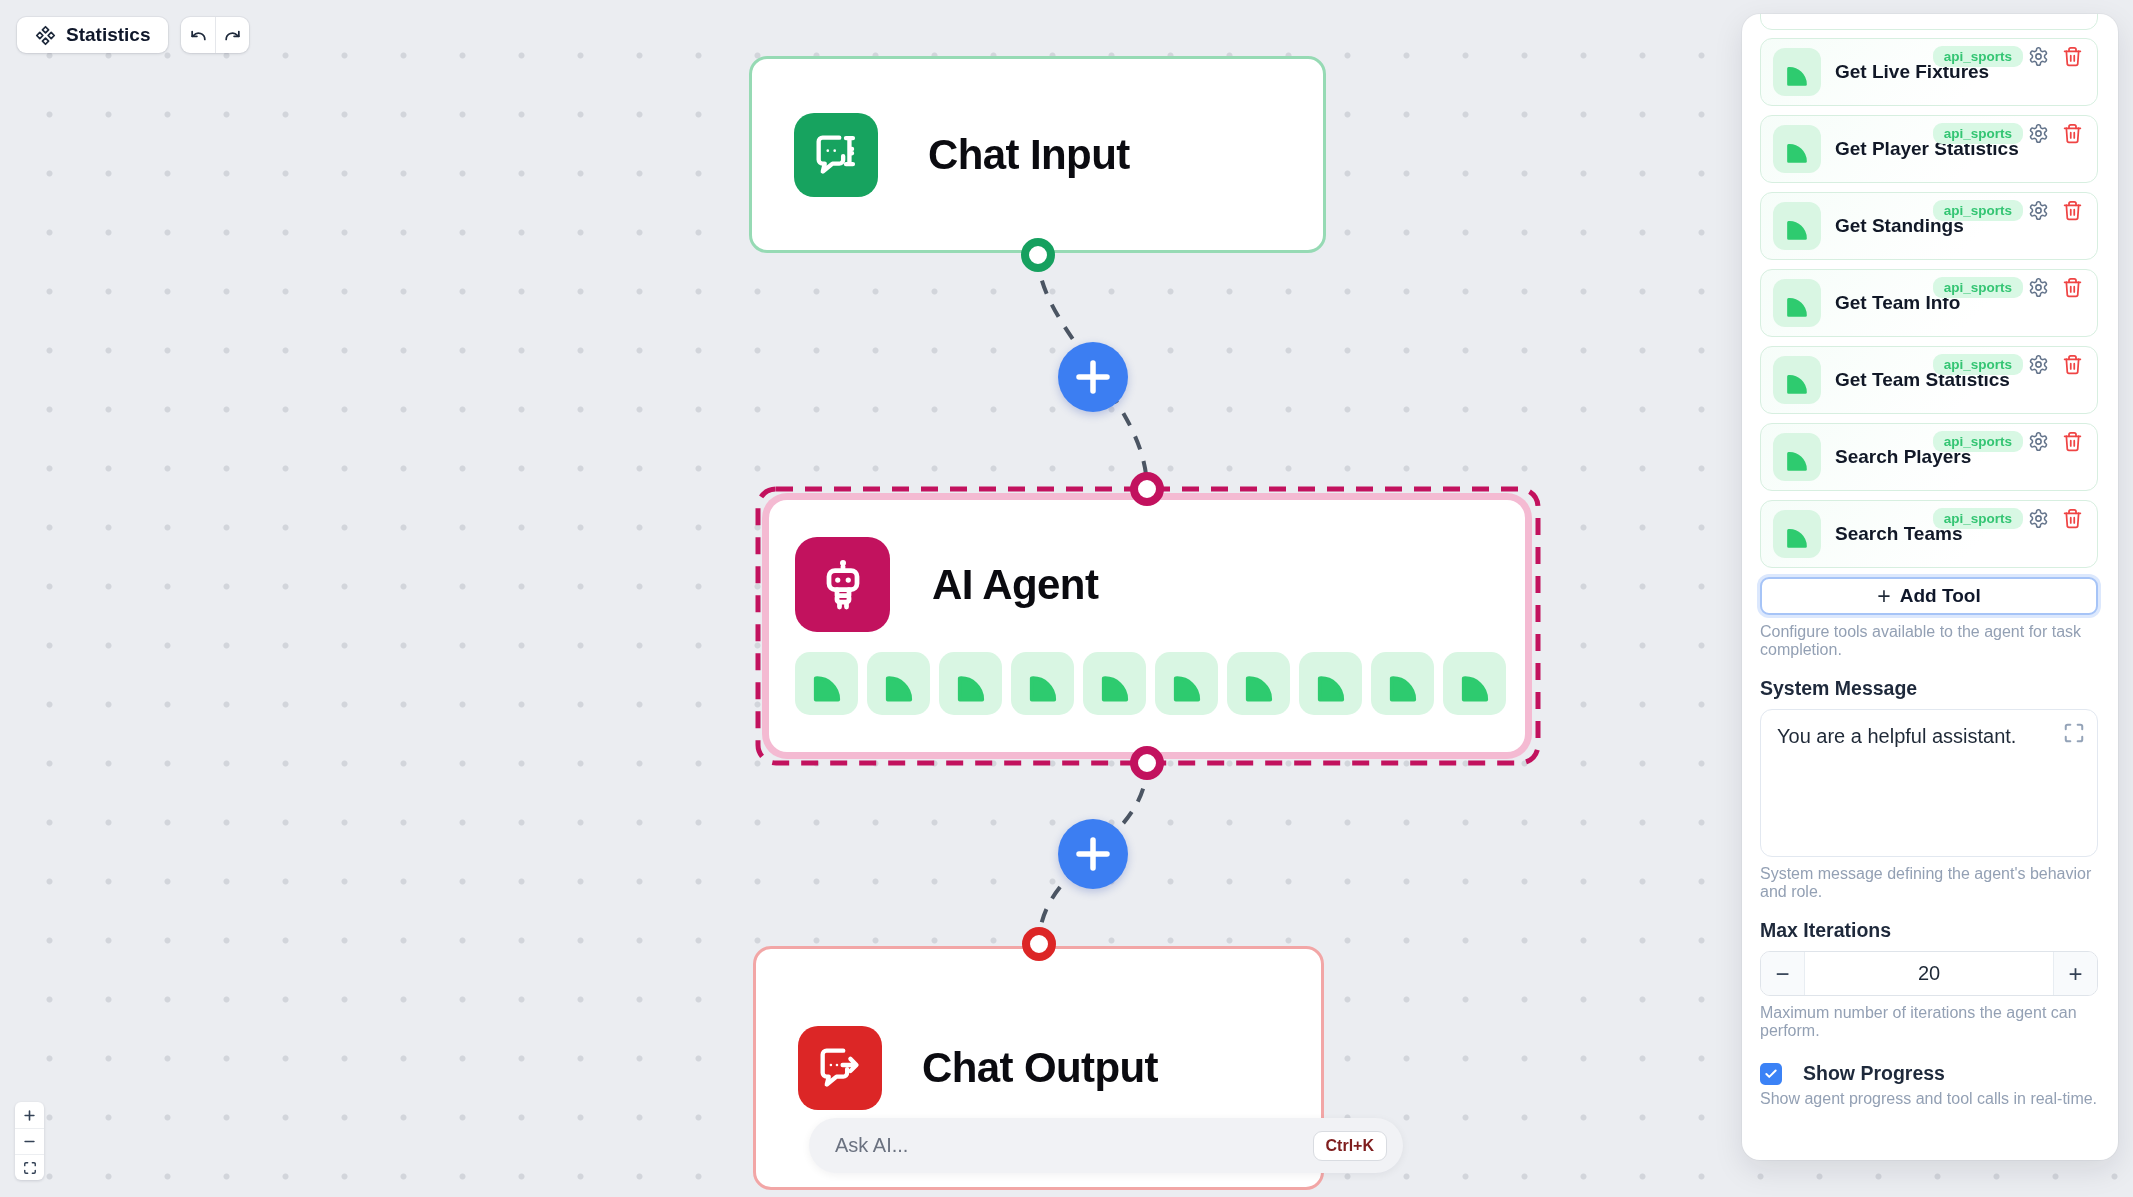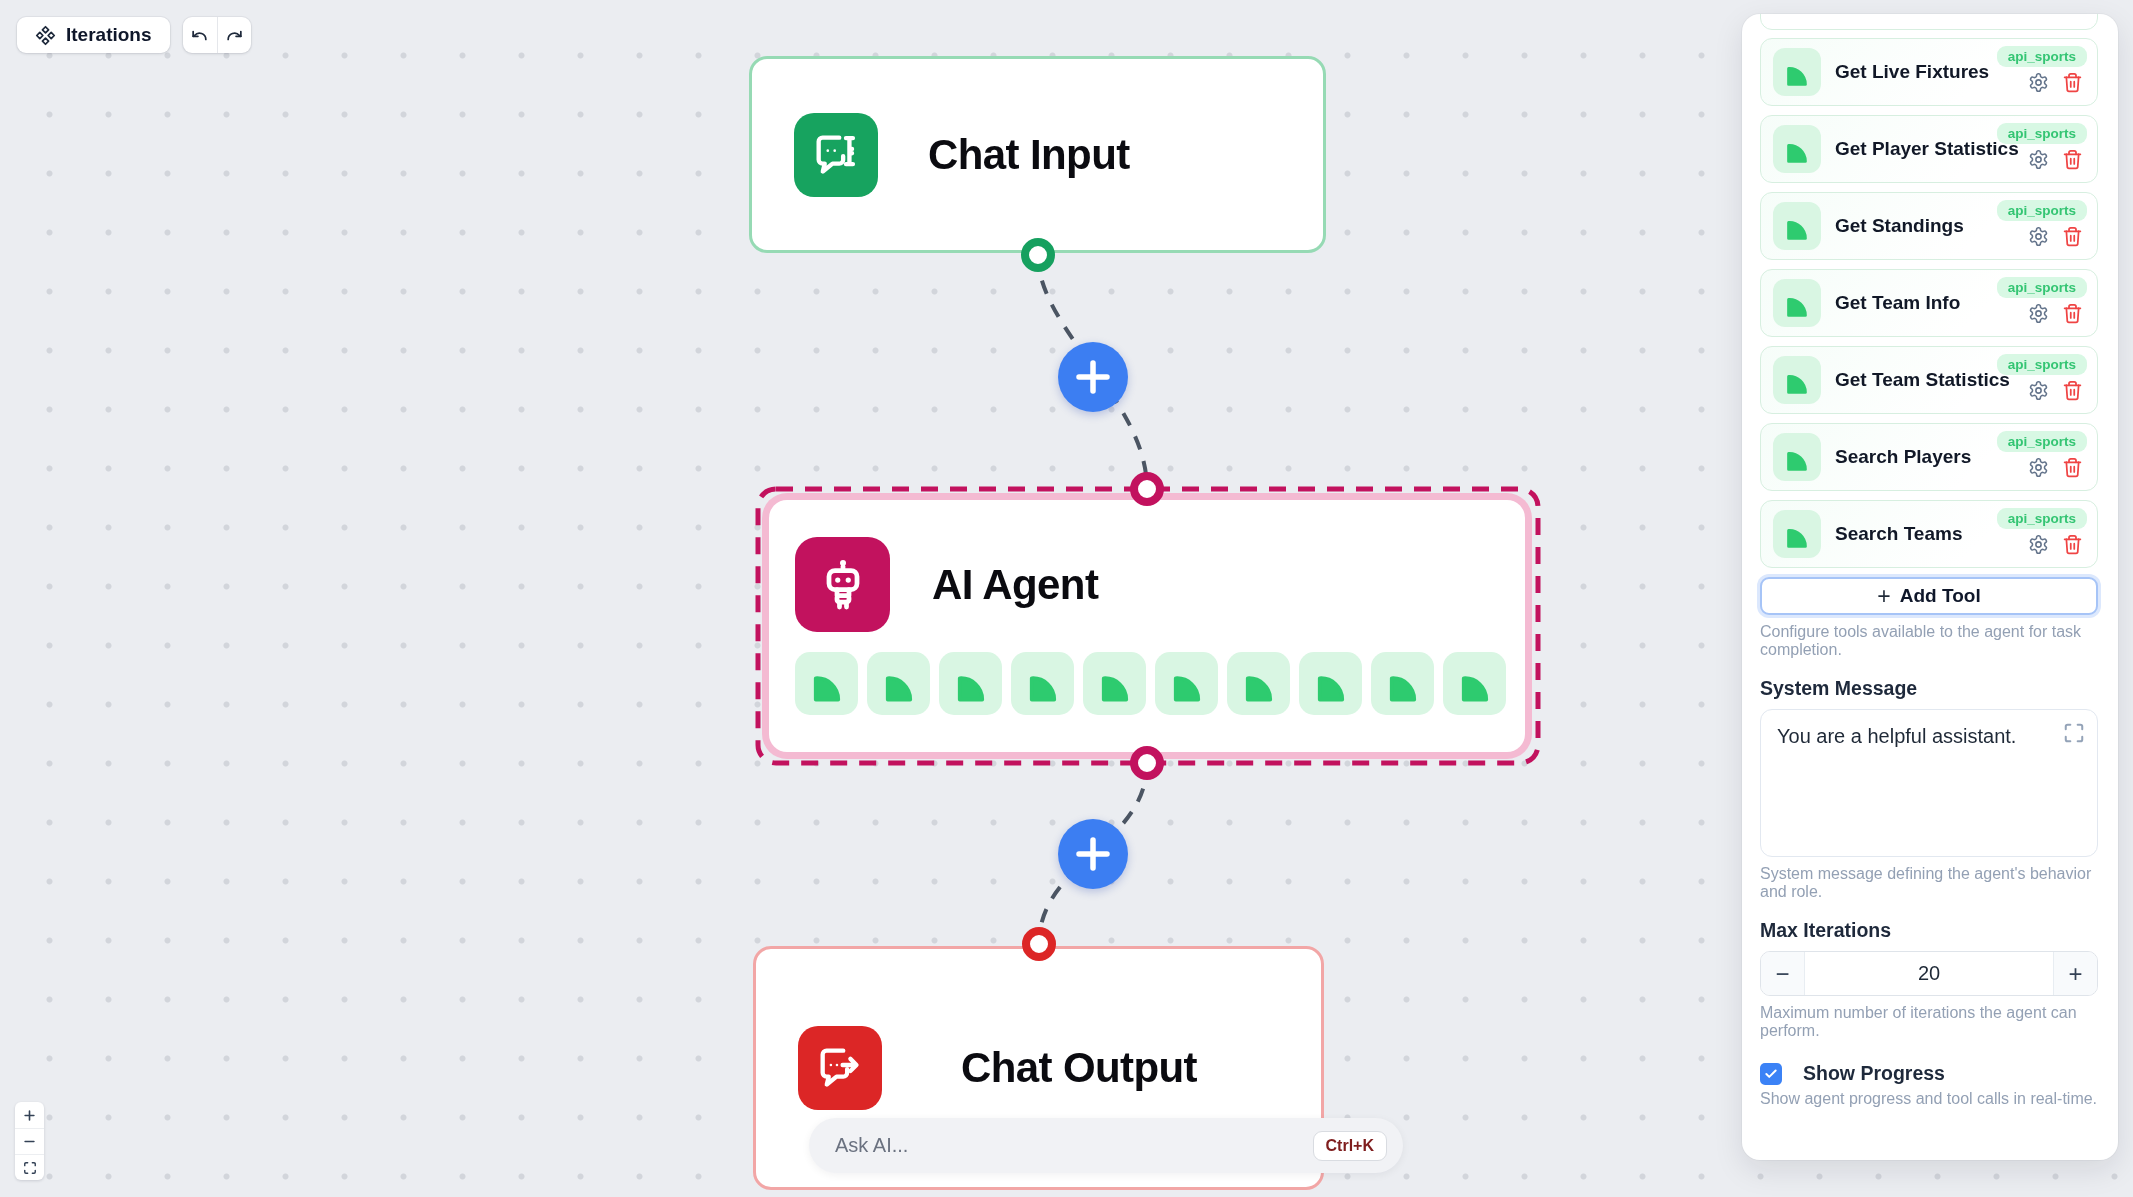--- a/index.html
+++ b/index.html
@@ -31,21 +31,21 @@
   .undo-redo .ur-btn + .ur-btn{border-left:1px solid #e5e7eb;}
 
   
   .node{position:absolute; background:#fff; border-radius:18px; display:flex; align-items:center; z-index:10;}
   .node-title{font-size:42px; font-weight:700; color:#0b0b10; letter-spacing:-0.6px;}
   .node-icon{display:flex; align-items:center; justify-content:center; flex:none;}
 
   .node.chat-input{left:749px; top:56px; width:577px; height:197px;
     border:3.5px solid var(--green-border); padding-left:42px; gap:50px;}
   .node.chat-output{left:753px; top:946px; width:571px; height:244px;
-    border:3.5px solid var(--red-border); padding-left:42px; gap:79px;}
+    border:3.5px solid var(--red-border); padding-left:42px; gap:40px;}
   .icon-square{width:84px; height:84px; border-radius:20px;}
   .icon-green{background:var(--green-icon);}
   .icon-red{background:var(--red-icon);}
 
   .node.ai-agent{left:769px; top:500px; width:756px; height:252px;
     flex-direction:column; align-items:flex-start; justify-content:center; gap:20px;
     padding-left:26px; box-shadow:0 0 0 7px var(--pink-glow); z-index:10;}
   .agent-row{display:flex; align-items:center; gap:42px;}
   .icon-agent{width:95px; height:95px; border-radius:22px; background:var(--pink);}
   .agent-chips{display:flex; gap:9px;}
@@ -79,21 +79,21 @@
   .panel{position:absolute; left:1742px; top:14px; width:376px; height:1146px; background:#fff;
     border-radius:18px; box-shadow:0 10px 30px rgba(15,23,42,.10), 0 0 0 1px rgba(15,23,42,.03);
     padding:0 20px 0 18px; overflow:hidden; z-index:35;}
   .partial-card{margin:-40px 0 8px; height:56px; border:1.5px solid var(--tool-card-border); border-radius:12px;}
   .tool-card{position:relative; height:68px; margin-bottom:9px; border:1.5px solid var(--tool-card-border);
     border-radius:12px; background:linear-gradient(135deg,#f6fdf9 0%, #ffffff 65%);
     display:flex; align-items:center; padding-left:12px;}
   .tool-chip{width:48px; height:48px; border-radius:12px; background:var(--tool-green-bg);
     display:flex; align-items:flex-end; justify-content:center; padding-bottom:6px;}
   .tool-name{margin-left:14px; font-size:19px; font-weight:700; color:#111827;}
-  .tool-right{position:absolute; right:10px; top:7px; display:flex; flex-direction:column; align-items:flex-end; gap:5px;}
+  .tool-right{position:absolute; right:10px; top:7px; display:flex; align-items:flex-end; gap:5px;}
   .badge{background:var(--badge-bg); color:var(--badge-text); font-size:13.5px; font-weight:700;
     padding:3px 11px; border-radius:9px;}
   .card-actions{display:flex; gap:13px; align-items:center; padding-right:4px;}
   .icon-btn{width:21px; height:21px; display:flex; cursor:pointer;}
 
   .add-tool{margin-top:4px; height:38px; border:2px solid var(--add-border); border-radius:9px;
     background:#fff; box-shadow:0 0 0 3px #dce8fd; display:flex; align-items:center; justify-content:center;
     gap:9px; font-size:19px; font-weight:600; color:var(--text-dark); cursor:pointer;}
   .plus-glyph{font-size:23px; font-weight:400; color:#1f2937;}
   .helper{font-size:16px; color:var(--muted); margin-top:8px;}
@@ -124,21 +124,21 @@
 <div id="app">
 
   <div class="toolbar">
     <div class="btn-components">
       <svg width="21" height="21" viewBox="0 0 24 24" fill="none" stroke="#1e293b" stroke-width="2" stroke-linejoin="round">
         <path d="M5.5 8.5 9 12l-3.5 3.5L2 12z"></path>
           <path d="M12 2l3.5 3.5L12 9 8.5 5.5z"></path>
         <path d="M18.5 8.5 22 12l-3.5 3.5L15 12z"></path>
           <path d="M12 15l3.5 3.5L12 22l-3.5-3.5z"></path>
       </svg>
-      <span>Iterations</span>
+      <span>Statistics</span>
     </div>
     <div class="undo-redo">
       <div class="ur-btn">
         <svg width="19" height="19" viewBox="0 0 24 24" fill="none" stroke="#1e293b" stroke-width="2.2" stroke-linecap="round" stroke-linejoin="round">
           <path d="M4 7v6h6"></path>
             <path d="M20 17a8 8 0 0 0-14.2-5L4 13"></path>
         </svg>
       </div>
       <div class="ur-btn">
         <svg width="19" height="19" viewBox="0 0 24 24" fill="none" stroke="#1e293b" stroke-width="2.2" stroke-linecap="round" stroke-linejoin="round">

